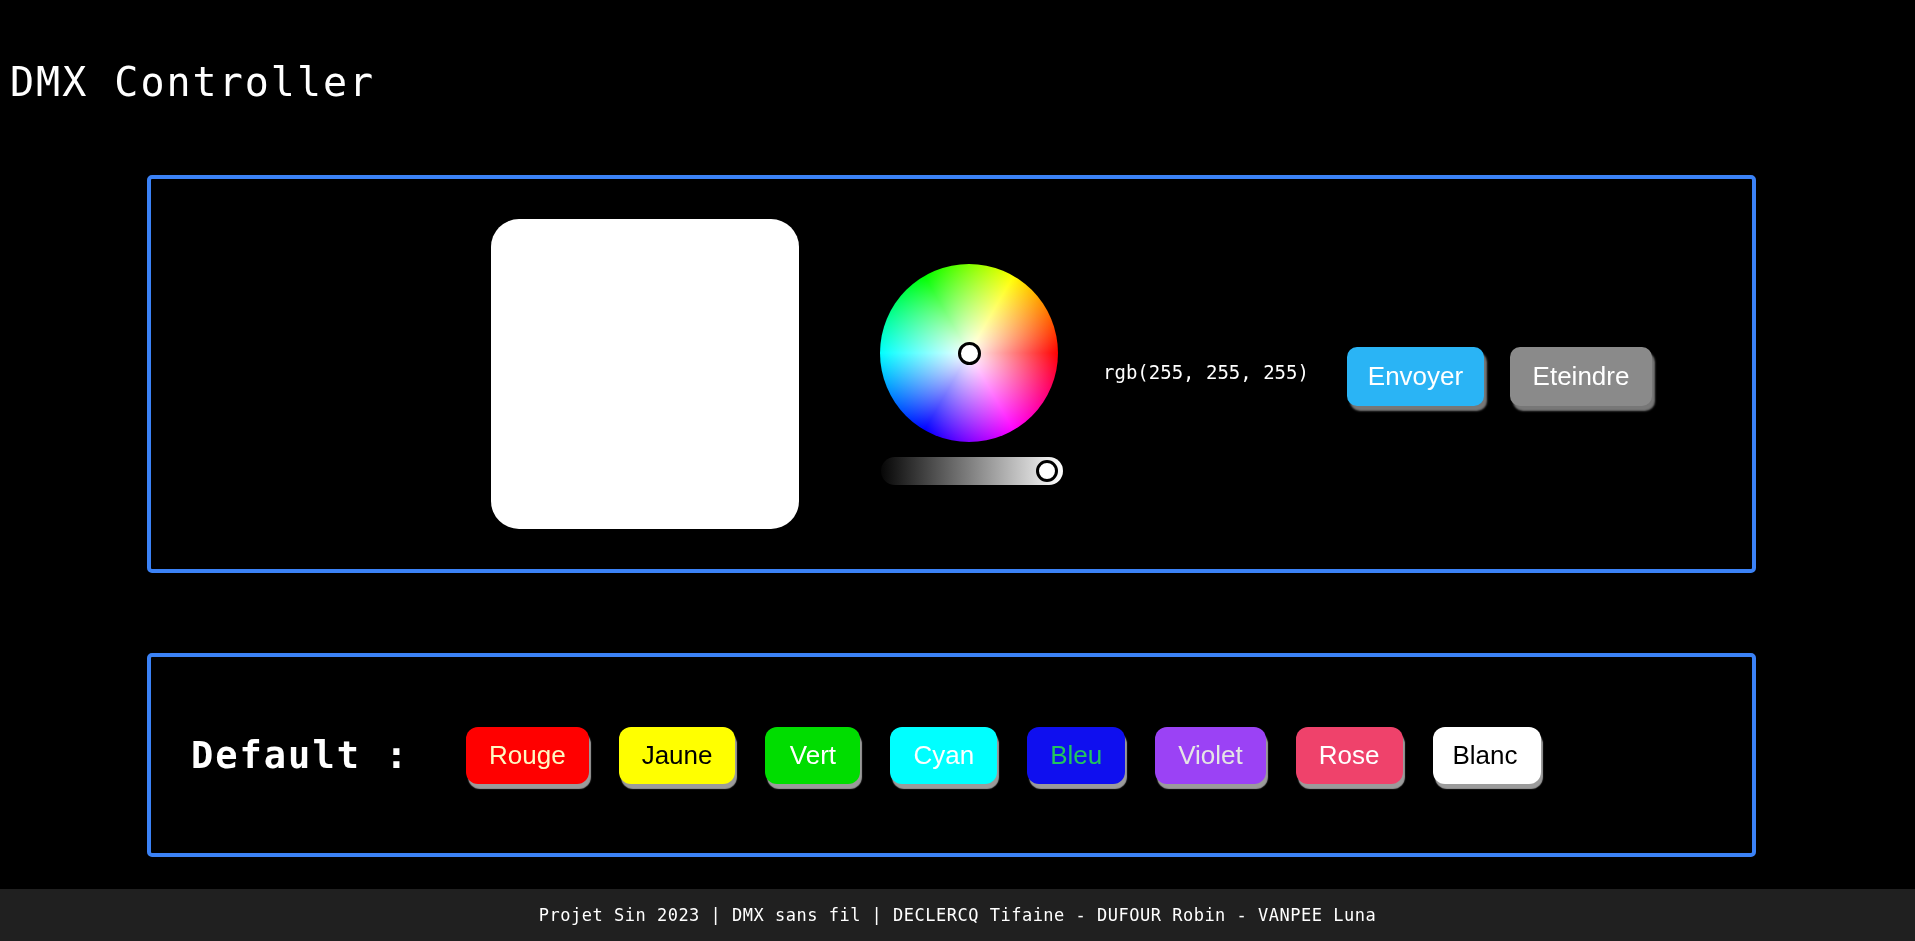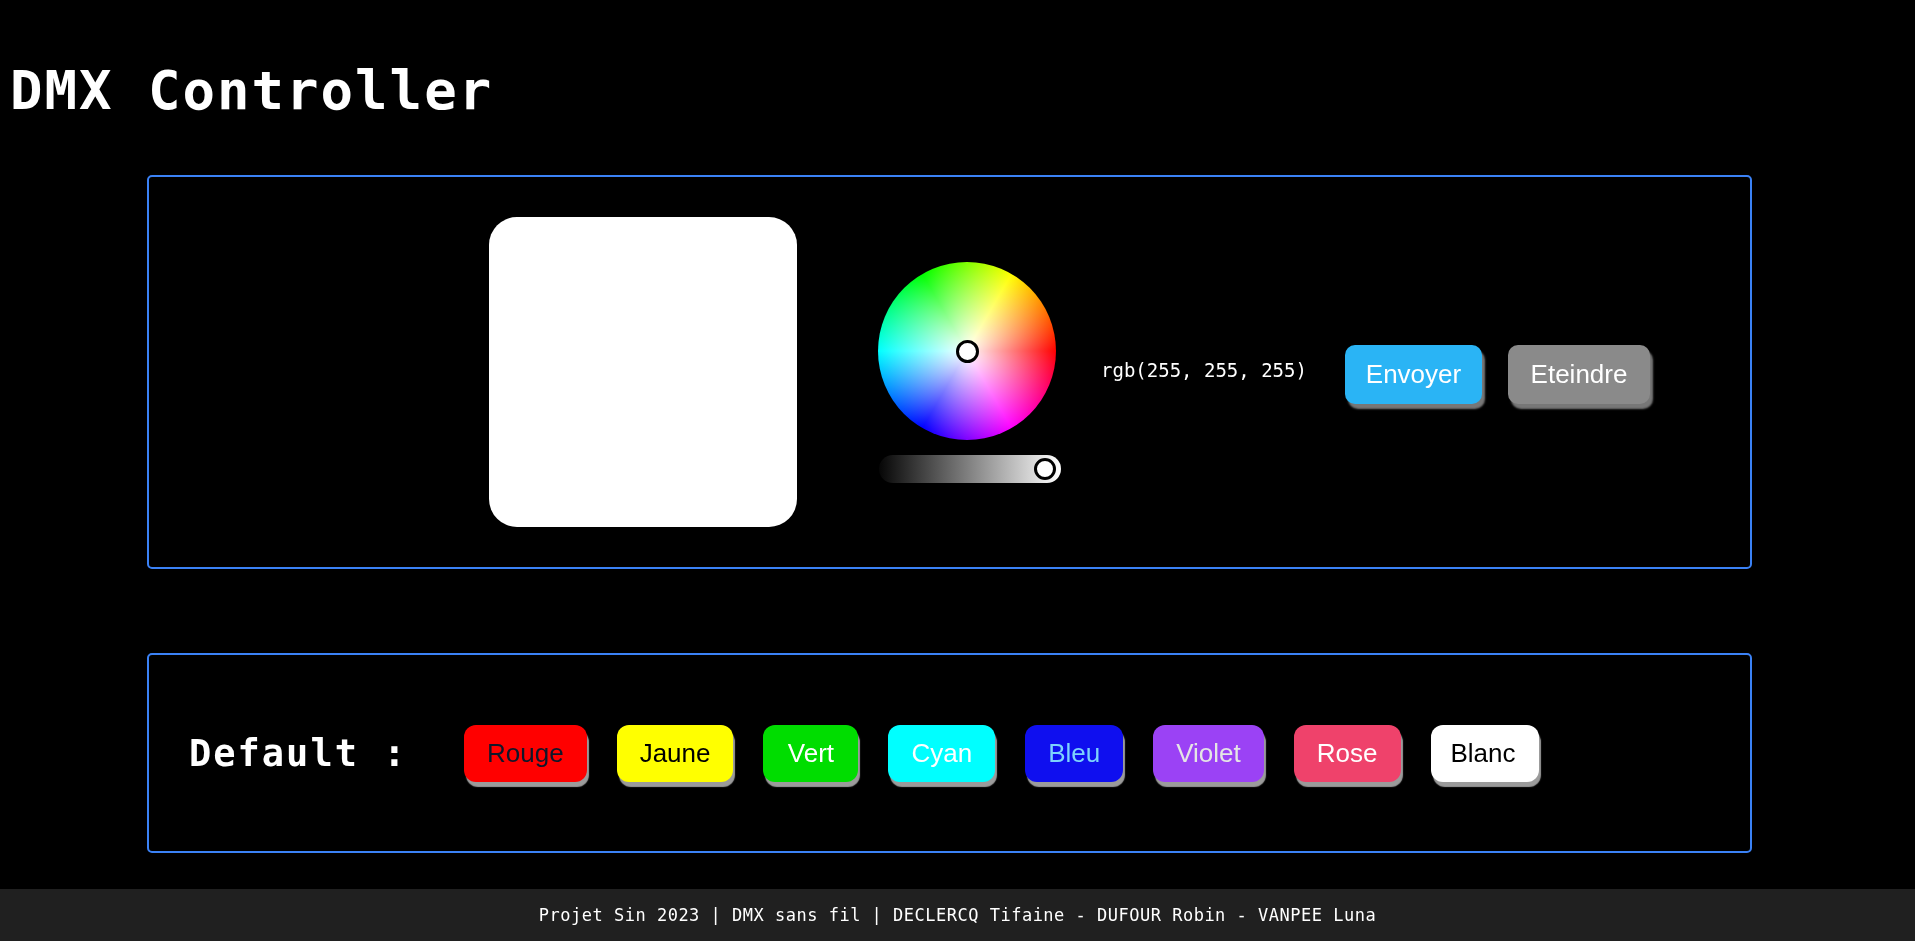--- a/index.html
+++ b/index.html
@@ -1,22 +1,22 @@
 <!DOCTYPE html>
 <html><head>
 <meta charset="utf-8">
 <style>
   html,body{margin:0;padding:0;background:#000;}
   .stage{position:relative;width:1915px;height:941px;background:#000;overflow:hidden;
          font-family:"DejaVu Sans Mono",monospace;color:#fff;}
 
-  .page-title{position:absolute;left:10px;top:23px;font-size:54px;font-weight:bold;
+  .page-title{position:absolute;left:10px;top:32px;font-size:40px;font-weight:normal;
               letter-spacing:2px;white-space:nowrap;}
 
-  .panel{position:absolute;left:147px;border:2px solid #3b82f6;border-radius:5px;background:#000;}
+  .panel{position:absolute;left:147px;border:4px solid #3b82f6;border-radius:5px;background:#000;}
   .panel-picker{top:175px;width:1601px;height:390px;}
   .panel-defaults{top:653px;width:1601px;height:196px;}
 
   .color-preview{position:absolute;left:340px;top:40px;width:308px;height:310px;
                  border-radius:28px;background:#fff;}
 
   .color-wheel{position:absolute;left:729px;top:85px;width:178px;height:178px;border-radius:50%;
      background:
        radial-gradient(circle closest-side,#ffffff 0%,rgba(255,255,255,0) 100%),
        conic-gradient(from 90deg,#f00 0deg,#f0f 60deg,#00f 120deg,#0ff 180deg,#0f0 240deg,#ff0 300deg,#f00 360deg);}
@@ -68,25 +68,25 @@
 
     <div class="rgb-value">rgb(255, 255, 255)</div>
 
     <button class="action-btn btn-off" style="background: rgb(138, 138, 138); color: rgb(255, 255, 255);">Eteindre</button>
     <button class="action-btn btn-send" style="background: rgb(42, 180, 245); color: rgb(255, 255, 255);">Envoyer</button>
   </section>
 
   <section class="panel panel-defaults">
     <div class="defaults-label">Default :</div>
     <div class="preset-row">
-        <button class="preset-btn" style="background: rgb(255, 0, 0); color: #0f172a;">Rouge</button>
+        <button class="preset-btn" style="background: rgb(255, 0, 0); color: #fef9c3;">Rouge</button>
         <button class="preset-btn" style="background: rgb(255, 255, 0); color: rgb(0, 0, 0);">Jaune</button>
         <button class="preset-btn" style="background: rgb(0, 221, 0); color: rgb(255, 255, 255);">Vert</button>
         <button class="preset-btn" style="background: rgb(0, 255, 255); color: rgb(255, 255, 255);">Cyan</button>
-        <button class="preset-btn" style="background: rgb(15, 15, 239); color: #7dd3fc;">Bleu</button>
+        <button class="preset-btn" style="background: rgb(15, 15, 239); color: #22c55e;">Bleu</button>
         <button class="preset-btn" style="background: rgb(155, 66, 245); color: #e5e5e5;">Violet</button>
         <button class="preset-btn" style="background: rgb(239, 66, 107); color: rgb(255, 255, 255);">Rose</button>
         <button class="preset-btn" style="background: rgb(255, 255, 255); color: rgb(0, 0, 0); padding-left: 20px;">Blanc</button>
       </div>
   </section>
 
   <footer class="footer">
     <span class="footer-text">Projet Sin 2023 | DMX sans fil | DECLERCQ Tifaine - DUFOUR Robin - VANPEE Luna</span>
   </footer>
 

